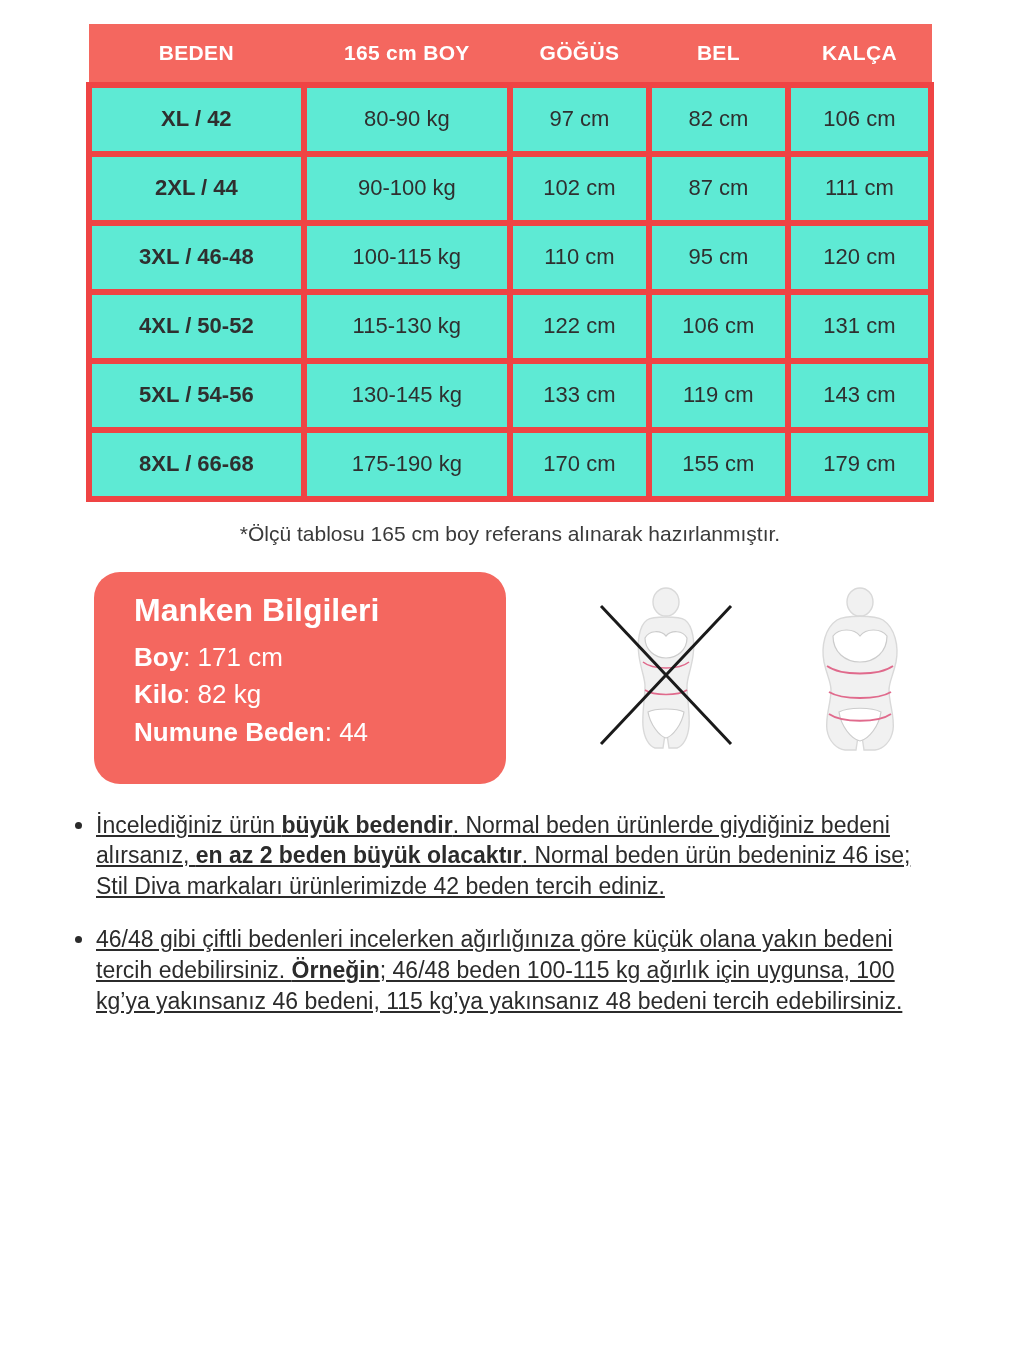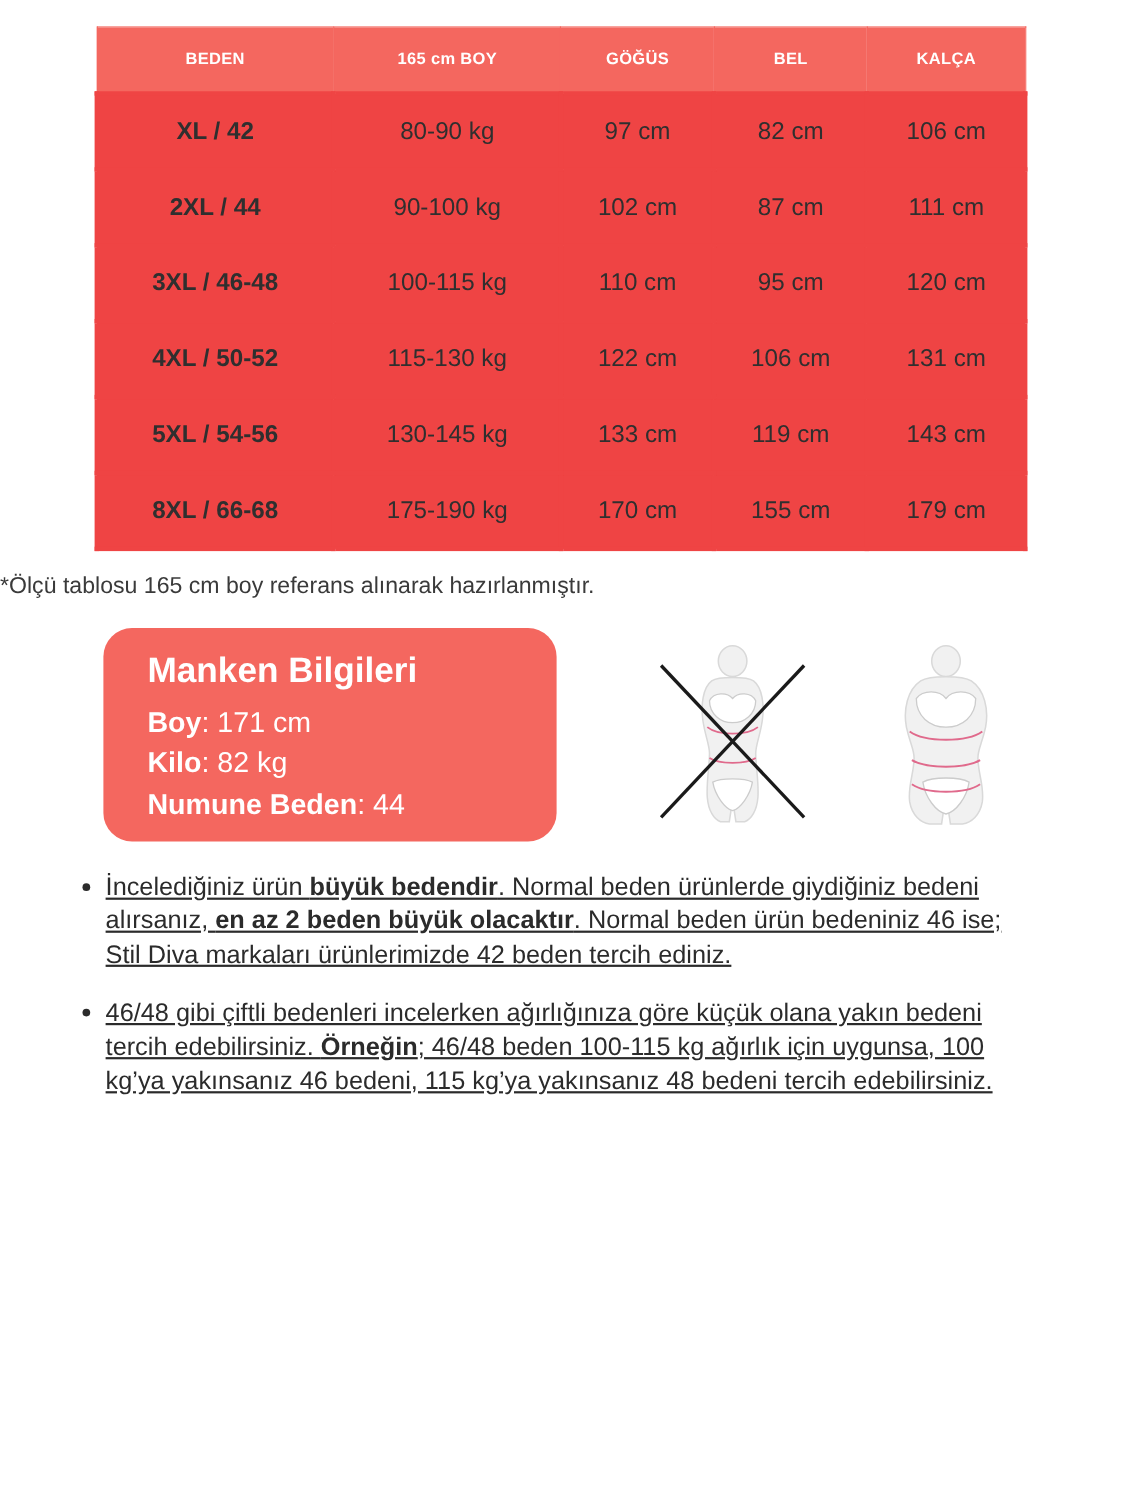--- a/index.html
+++ b/index.html
@@ -30,65 +30,65 @@
     width: 848px;
   }
   table.size-table {
     width: 100%;
     border-collapse: collapse;
     table-layout: fixed;
   }
   table.size-table thead th {
     background: #f4675f;
     color: #ffffff;
-    font-size: 15px;
+    font-size: 21px;
     font-weight: bold;
     height: 60px;
     text-align: center;
     border: 1px solid #f4675f;
     letter-spacing: 0.3px;
   }
   table.size-table tbody td {
-    background: #ef4444;
+    background: #5eead4;
     height: 69px;
     text-align: center;
     font-size: 22px;
     color: #2f2f2f;
-    border: 4px solid #ef4444;
+    border: 6px solid #ef4444;
     font-weight: normal;
   }
   table.size-table tbody td.beden {
     font-weight: bold;
     font-size: 22px;
   }
   col.c1 { width: 25.5%; }
   col.c2 { width: 24.5%; }
   col.c3 { width: 16.5%; }
   col.c4 { width: 16.5%; }
   col.c5 { width: 17%; }
 
   .note {
-    text-align: left;
+    text-align: center;
     font-size: 21px;
     color: #3a3a3a;
     margin-top: 20px;
   }
 
   
   .mid {
     display: flex;
     align-items: flex-start;
     margin-top: 26px;
     padding-left: 94px;
   }
   .model-card {
     width: 412px;
     background: #f4675f;
     border-radius: 26px;
-    padding: 20px 0 14px 40px;
+    padding: 20px 0 32px 40px;
     color: #ffffff;
   }
   .model-card .mc-title {
     font-size: 32px;
     font-weight: bold;
     margin-bottom: 10px;
   }
   .model-card .mc-row {
     font-size: 26px;
     line-height: 1.45;

